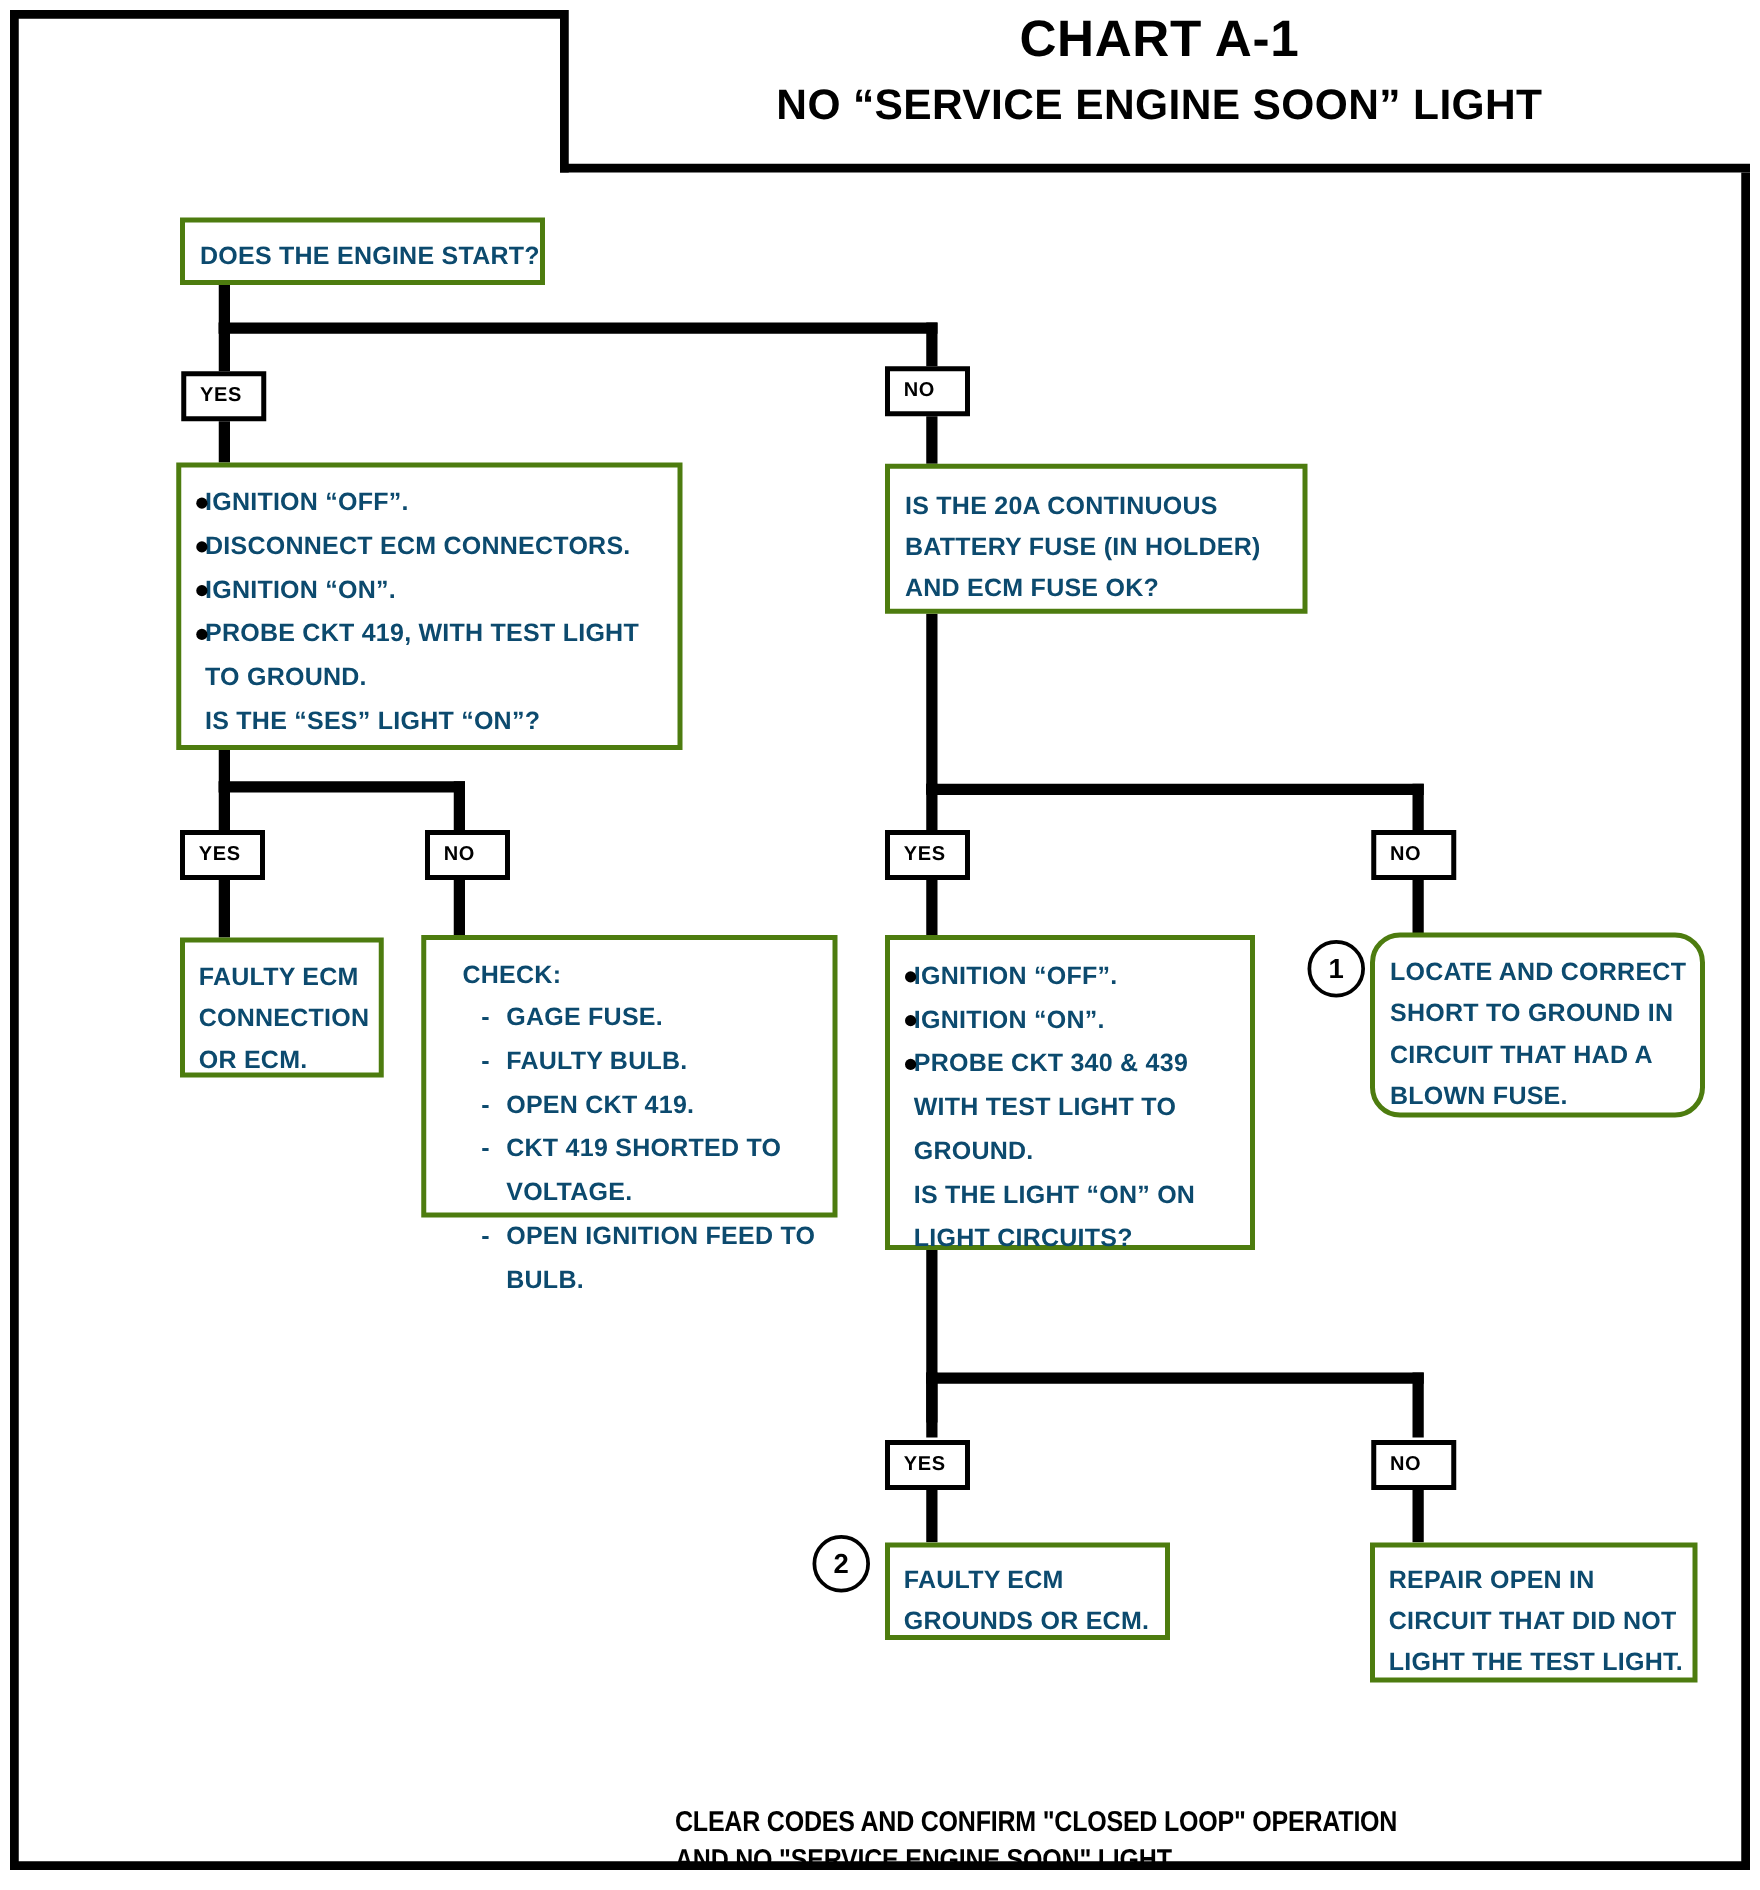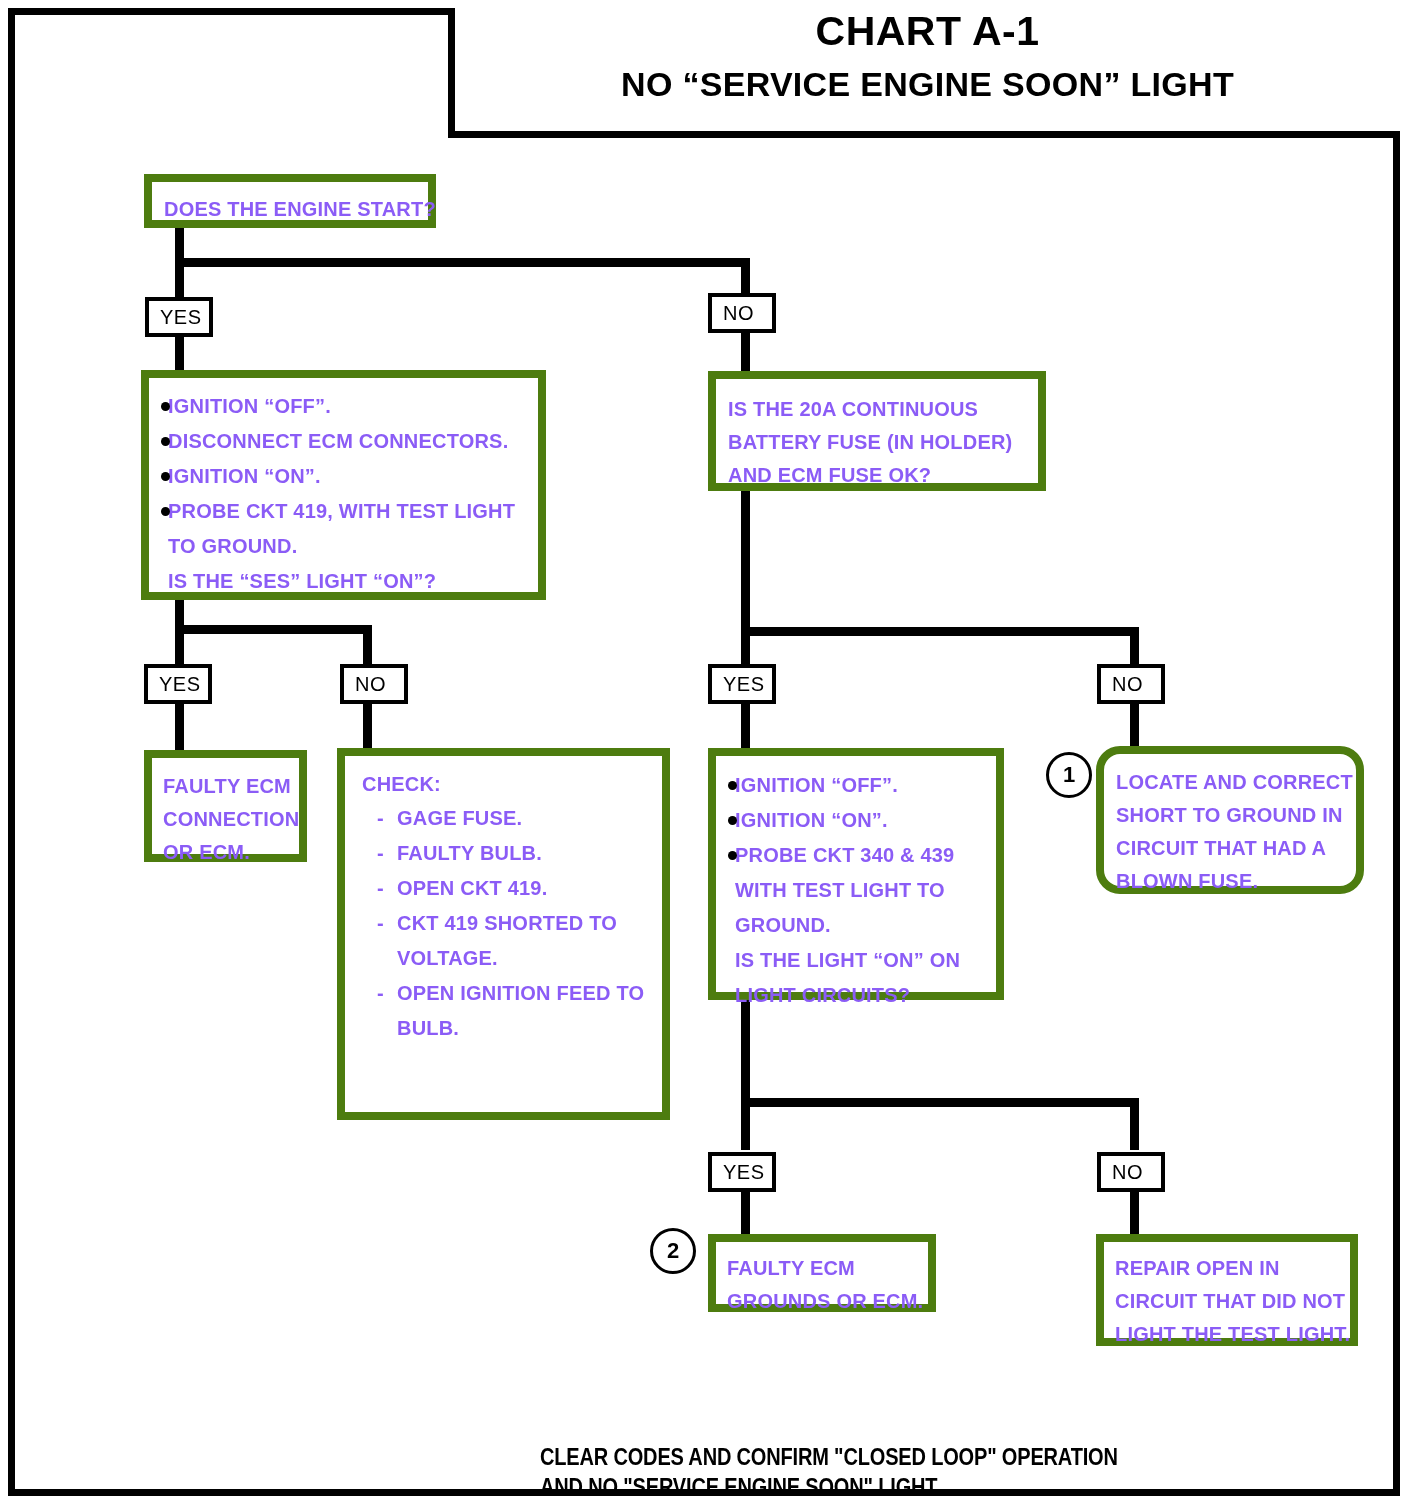--- a/index.html
+++ b/index.html
@@ -37,34 +37,34 @@
   #title-sub{
     font-size:34px;font-weight:bold;
     letter-spacing:0.3px;
     margin-top:10px;
     white-space:nowrap;
   }
 
   
   .box{
     position:absolute;
-    border:8px solid #4d7c0f;
+    border:4px solid #4d7c0f;
     background:#fff;
     box-sizing:border-box;
     font-weight:bold;
-    color:#8b5cf6;
+    color:#0c4a6e;
     z-index:3;
   }
   .yn{
     position:absolute;
     border:4px solid #000;
     background:#fff;
     box-sizing:border-box;
-    font-weight:normal;
-    font-size:20px;
+    font-weight:bold;
+    font-size:16px;
     letter-spacing:0.5px;
     display:flex;
     align-items:center;
     padding-left:11px;
     z-index:4;
   }
   .line{
     position:absolute;
     background:#000;
     z-index:2;
@@ -235,21 +235,21 @@
   <div class="yn" style="left:1097px;top:664px;width:68px;height:40px;">
     <span>NO</span>
   </div>
 
   <div class="box" style="left:144px;top:750px;width:163px;height:112px;padding:12px 0 0 11px;">
     <div class="txt">FAULTY ECM</div>
     <div class="txt">CONNECTION</div>
     <div class="txt">OR ECM.</div>
   </div>
 
-  <div class="box" style="left:337px;top:748px;width:333px;height:372px;padding:12px 0 0 4px;">
+  <div class="box" style="left:337px;top:748px;width:333px;height:226px;padding:12px 0 0 16px;">
     <div class="txt" style="padding-left:13px;">CHECK:</div>
     <ul class="dashlist">
       <li>
         <span class="dash">-</span>
         <span>GAGE FUSE.</span>
       </li>
       <li>
         <span class="dash">-</span>
         <span>FAULTY BULB.</span>
       </li>

